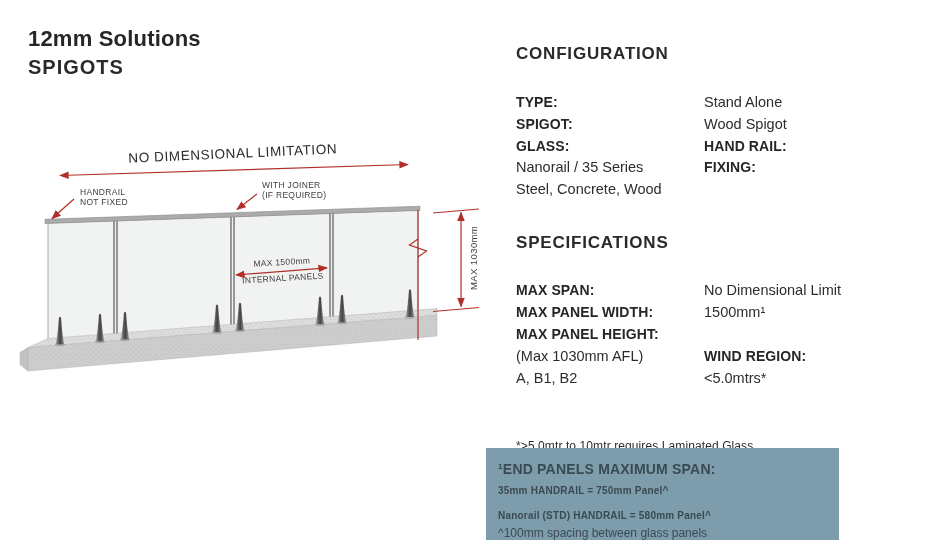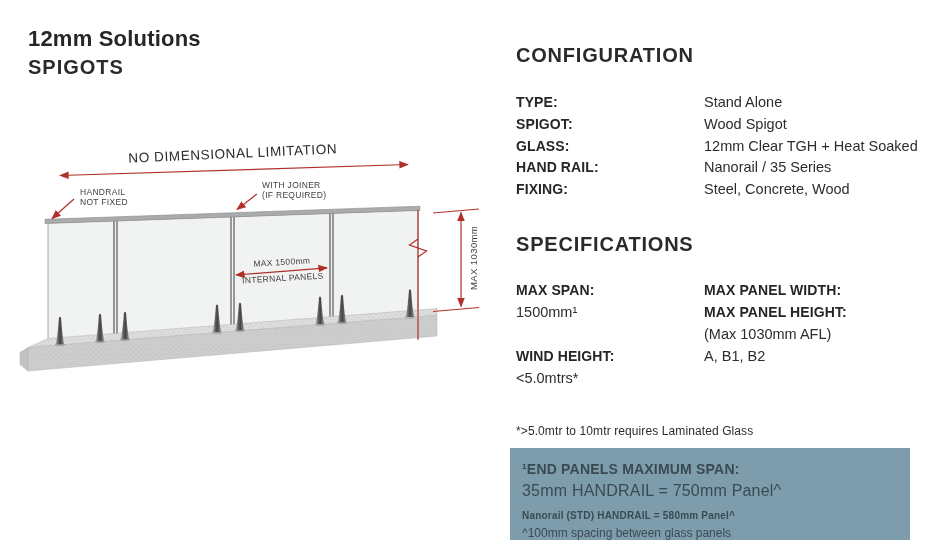--- a/index.html
+++ b/index.html
@@ -7,37 +7,37 @@
     position:relative;width:941px;height:552px;background:#ffffff;overflow:hidden;
     font-family:"Liberation Sans","DejaVu Sans",sans-serif;color:#2b2a28;
   }
   
   .title-block{position:absolute;left:28px;top:24px;}
   .title-line1{font-size:22px;font-weight:700;letter-spacing:.2px;line-height:29px;color:#262625;}
   .title-line2{font-size:20px;font-weight:600;letter-spacing:1px;line-height:29px;color:#2a2a29;}
   
   .diagram-wrap{position:absolute;left:0;top:128px;width:500px;height:310px;}
   
-  .section-heading{position:absolute;left:516px;font-size:20px;font-weight:600;
+  .section-heading{position:absolute;left:516px;font-size:17px;font-weight:600;
     letter-spacing:.8px;color:#2b2a28;margin:0;}
   .heading-config{top:44px;}
   .heading-spec{top:233px;}
   .kv-grid{position:absolute;left:516px;display:grid;grid-template-columns:188px auto;
     font-size:14.5px;line-height:21.8px;white-space:nowrap;}
   .kv-config{top:92px;}
   .kv-spec{top:279px;line-height:22px;}
   .kv-label{font-weight:700;font-size:14px;letter-spacing:.1px;color:#262625;}
   .kv-value{font-weight:400;color:#2e2d2c;}
-  .spec-footnote{position:absolute;left:516px;top:424px;font-size:12px;font-weight:500;
+  .spec-footnote{position:absolute;left:516px;top:439px;font-size:12px;font-weight:500;
     color:#2e2d2c;letter-spacing:.1px;}
   
-  .note-box{position:absolute;left:510px;top:448px;width:400px;height:92px;
+  .note-box{position:absolute;left:486px;top:448px;width:353px;height:92px;
     box-sizing:border-box;background:#7e9dac;padding:10px 29px 7px 12px;color:#3a4a52;}
   .note-heading{font-size:14px;font-weight:700;line-height:22px;letter-spacing:.2px;}
-  .note-rule1{font-size:16px;font-weight:400;line-height:22px;letter-spacing:.2px;}
+  .note-rule1{font-size:10px;font-weight:700;line-height:22px;letter-spacing:.2px;}
   .note-rule2{font-size:10px;font-weight:700;line-height:20px;letter-spacing:.2px;margin-top:4px;}
   .note-footnote{font-size:12px;font-weight:500;line-height:15px;}
   
   .d-label{fill:#3f3e3d;font-family:"Liberation Sans","DejaVu Sans",sans-serif;}
   .d-big{fill:#2d2c2b;font-family:"Liberation Sans","DejaVu Sans",sans-serif;}
 </style>
 </head>
 <body>
 
 <div class="page">
@@ -126,36 +126,36 @@
     </svg>
   </div>
 
   <h2 class="section-heading heading-config">CONFIGURATION</h2>
   <div class="kv-grid kv-config">
     <span class="kv-label">TYPE:</span>
     <span class="kv-value">Stand Alone</span>
     <span class="kv-label">SPIGOT:</span>
     <span class="kv-value">Wood Spigot</span>
     <span class="kv-label">GLASS:</span>
-    <span class="kv-value">12mm Clear TGH + Heat Soaked</span>
     <span class="kv-label">HAND RAIL:</span>
     <span class="kv-value">Nanorail / 35 Series</span>
     <span class="kv-label">FIXING:</span>
     <span class="kv-value">Steel, Concrete, Wood</span>
   </div>
 
   <h2 class="section-heading heading-spec">SPECIFICATIONS</h2>
   <div class="kv-grid kv-spec">
     <span class="kv-label">MAX SPAN:</span>
+    <span class="kv-value">No Dimensional Limit</span>
     <span class="kv-label">MAX PANEL WIDTH:</span>
     <span class="kv-value">1500mm¹</span>
     <span class="kv-label">MAX PANEL HEIGHT:</span>
     <span class="kv-label"></span>
     <span class="kv-value">(Max 1030mm AFL)</span>
-    <span class="kv-label">WIND HEIGHT:</span>
+    <span class="kv-label">WIND REGION:</span>
     <span class="kv-value">A, B1, B2</span>
     <span class="kv-value">&lt;5.0mtrs*</span>
   </div>
 
   <div class="spec-footnote">*&gt;5.0mtr to 10mtr requires Laminated Glass</div>
 
   <div class="note-box">
     <div class="note-heading">¹END PANELS MAXIMUM SPAN:</div>
     <div class="note-rule1">35mm HANDRAIL = 750mm Panel^</div>
     <div class="note-rule2">Nanorail (STD) HANDRAIL = 580mm Panel^</div>

